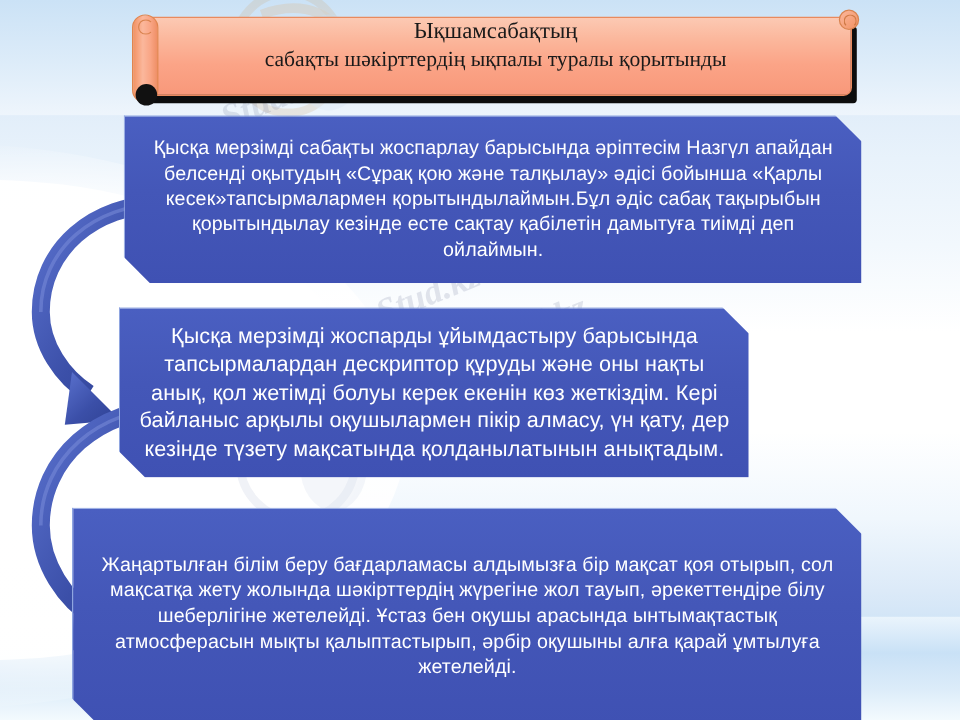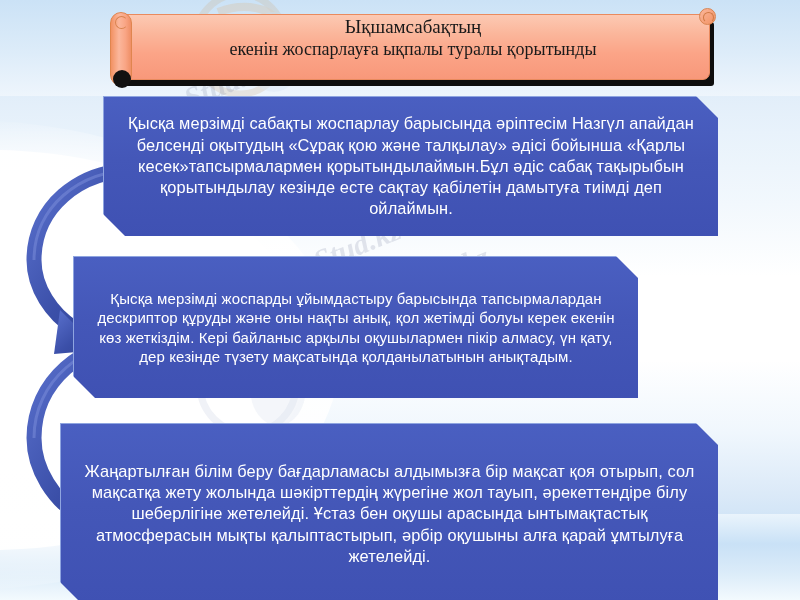--- a/index.html
+++ b/index.html
@@ -145,22 +145,22 @@
     letter-spacing:0.1px;
     border-top:1px solid #8fa5e0;
     border-left:1px solid #8fa5e0;
   }
   #box1{
     left:103px; top:96px; width:615px; height:140px;
     font-size:16.4px;
     clip-path: polygon(0 0, calc(100% - 22px) 0, 100% 22px, 100% 100%, 22px 100%, 0 calc(100% - 22px));
   }
   #box2{
-    left:73px; top:256px; width:565px; height:142px;
-    font-size:15px;
+    left:99px; top:256px; width:525px; height:142px;
+    font-size:18px;
     clip-path: polygon(0 0, calc(100% - 22px) 0, 100% 22px, 100% 100%, 22px 100%, 0 calc(100% - 22px));
   }
   #box3{
     left:60px; top:423px; width:658px; height:181px;
     font-size:16.4px;
     clip-path: polygon(0 0, calc(100% - 22px) 0, 100% 22px, 100% 100%, 22px 100%, 0 calc(100% - 22px));
   }
   .box p{ margin:0; }
 
   
@@ -201,21 +201,21 @@
   <div class="wm wm-e">Stud.kz</div>
 
   <div id="banner-wrap">
     <div class="banner-shadow"></div>
     <div class="banner-body"></div>
     <div class="roll-left"></div>
     <div class="roll-left-foot"></div>
     <div class="roll-right"></div>
     <div id="banner-title">
       <span class="l1">Ықшамсабақтың</span>
-      <span class="l2">екенін жоспарлауға ықпалы туралы қорытынды</span>
+      <span class="l2">сабақты шәкірттердің ықпалы туралы қорытынды</span>
     </div>
   </div>
 
   <svg id="arrow1" class="arrow-svg" width="160" height="200" viewBox="0 0 160 200">
     <defs>
       <linearGradient id="agrad1" x1="0" y1="0" x2="1" y2="1">
         <stop offset="0%" stop-color="#5b72cf"></stop>
         <stop offset="55%" stop-color="#3b4fa8"></stop>
         <stop offset="100%" stop-color="#2e4091"></stop>
       </linearGradient>

